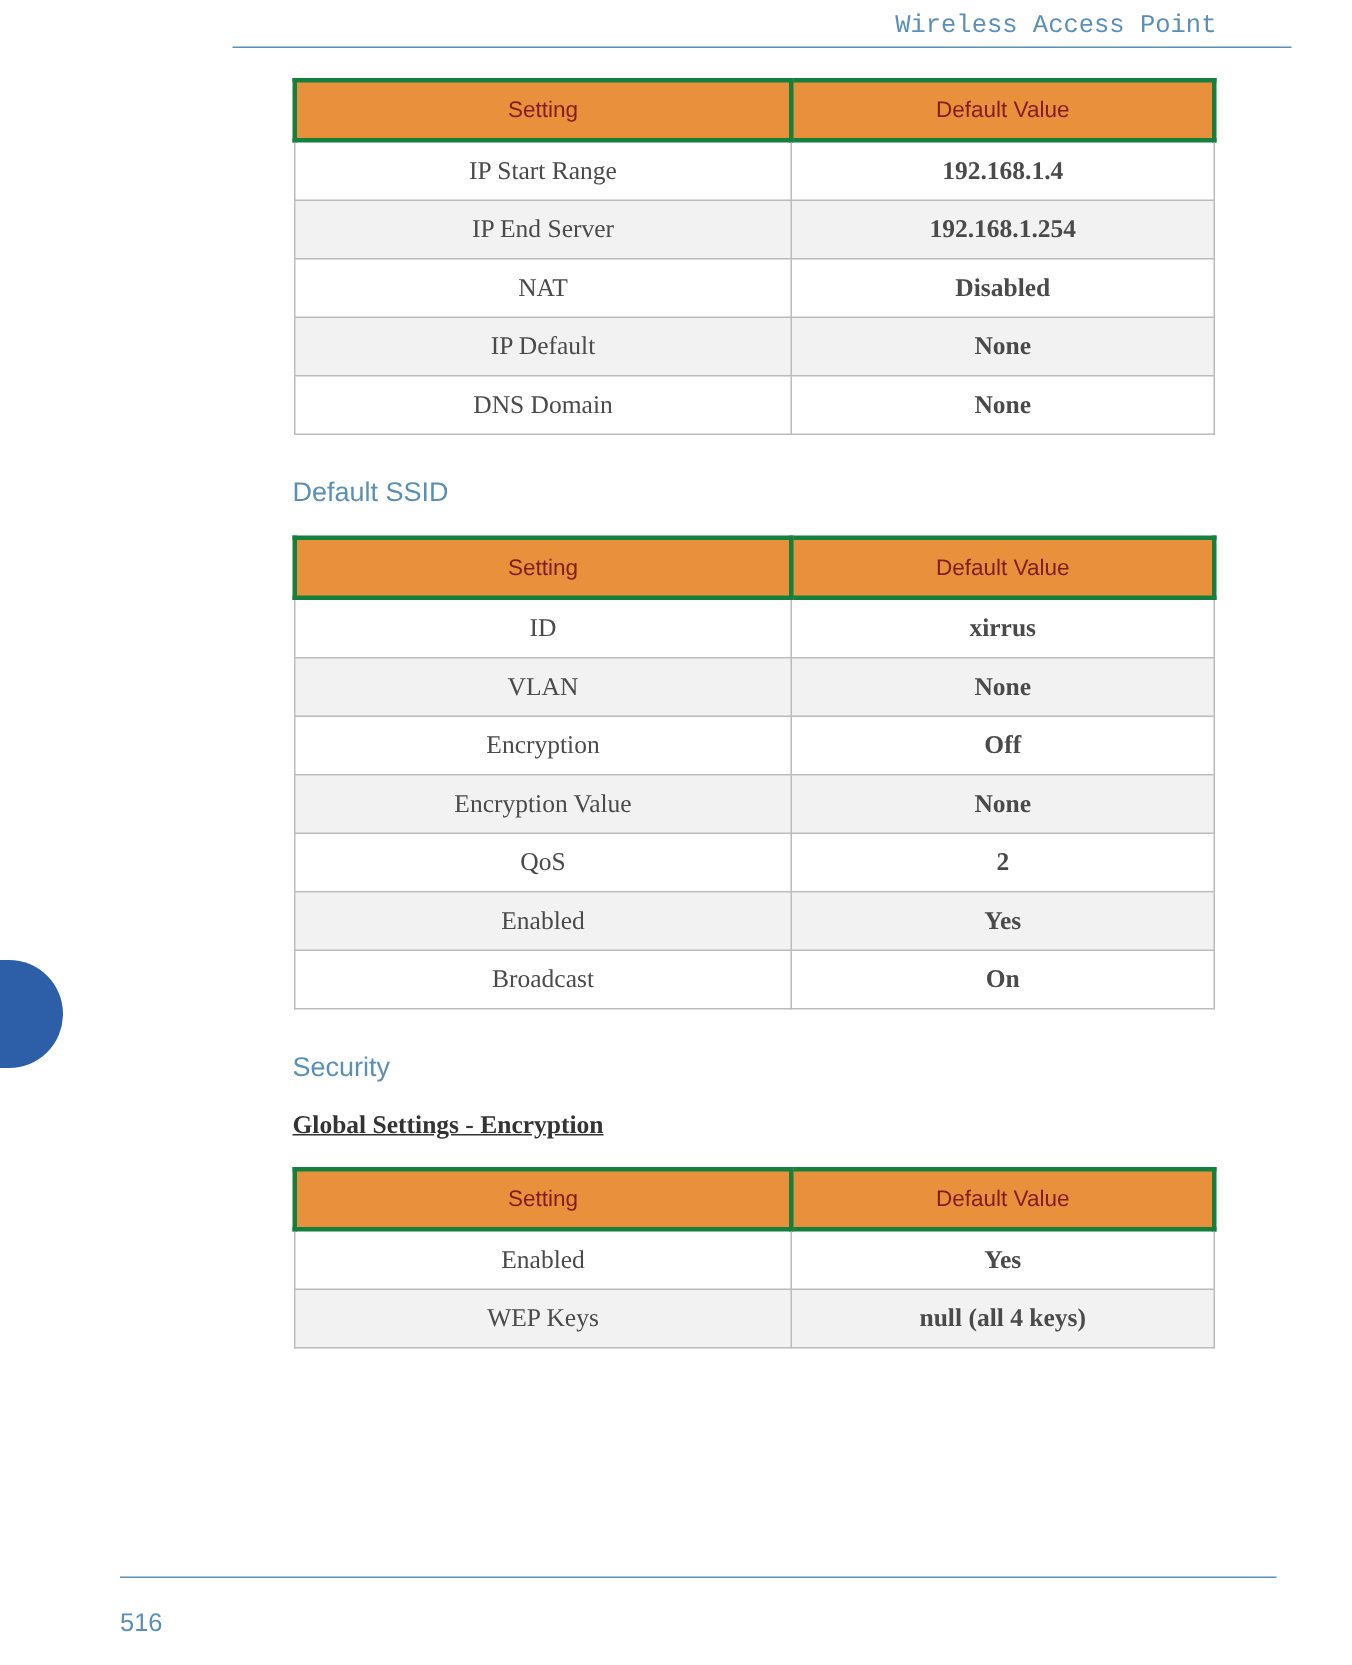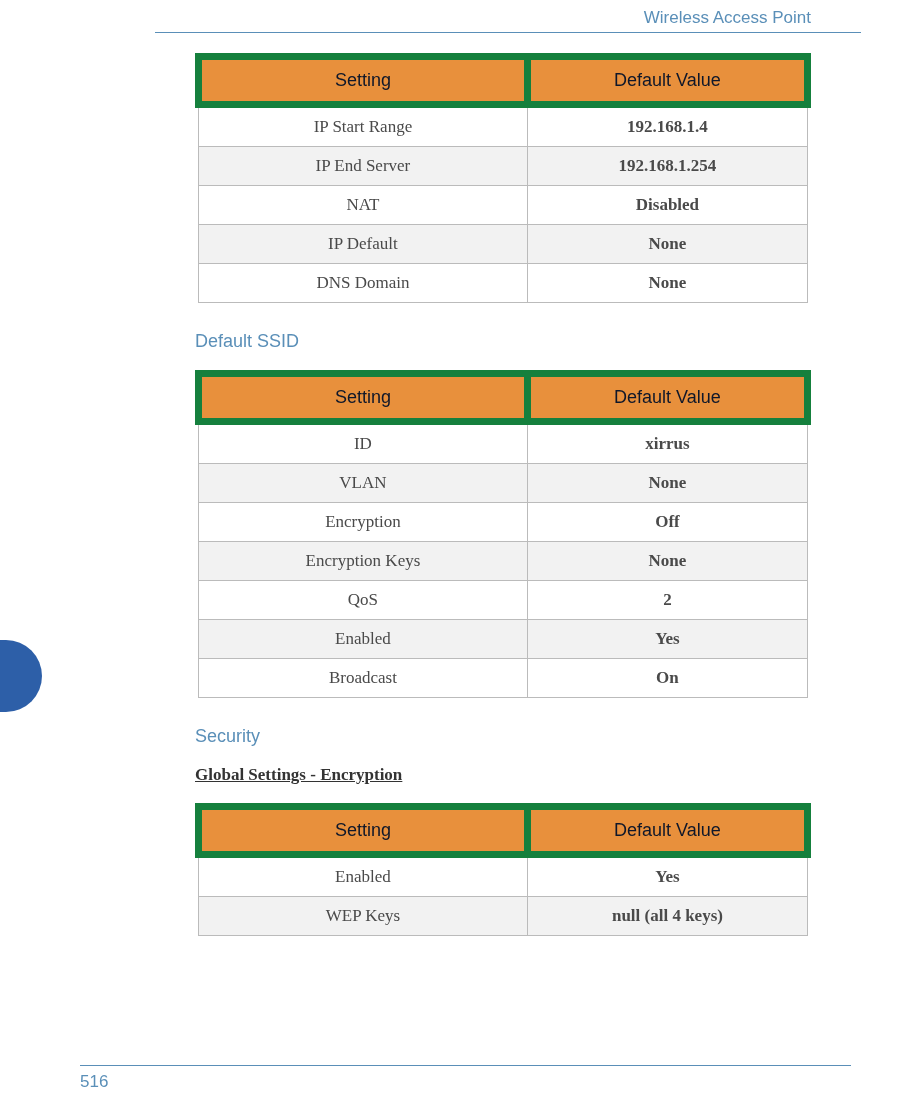--- a/index.html
+++ b/index.html
@@ -17,42 +17,42 @@
     }
     .page-header {
       text-align: right;
       padding: 8px 50px 4px 0;
       border-bottom: 1px solid #5a8fb8;
       margin: 0 40px 0 155px;
     }
     .page-header-text {
       color: #5a8fb8;
       font-size: 17px;
-      font-family: Liberation Sans, sans-serif;
+      font-family: Liberation Mono, monospace;
     }
     .content {
       margin-left: 195px;
       margin-right: 90px;
       padding-top: 20px;
     }
     table.settings-table {
       width: 100%;
       border-collapse: collapse;
       margin-bottom: 28px;
       border: 1px solid #bbb;
     }
     table.settings-table th {
       background: #e8903c;
-      color: #0f172a;
+      color: #7f1d1d;
       font-weight: normal;
       font-family: Arial, Helvetica, sans-serif;
-      font-size: 18px;
+      font-size: 15px;
       padding: 10px 12px;
       text-align: center;
-      border: 7px solid #15803d;
+      border: 3px solid #15803d;
     }
     table.settings-table th:first-child {
       width: 54%;
     }
     table.settings-table td {
       padding: 9px 14px;
       border: 1px solid #bbb;
       font-size: 17px;
       color: #4a4a4a;
       vertical-align: middle;
@@ -94,21 +94,21 @@
       height: 72px;
       background: #2d5fa8;
       border-radius: 0 42px 42px 0;
     }
     .page-footer {
       position: absolute;
       bottom: 18px;
       left: 80px;
       right: 50px;
       border-top: 1px solid #5a8fb8;
-      padding-top: 6px;
+      padding-top: 20px;
     }
     .page-number {
       color: #5a8fb8;
       font-family: Arial, Helvetica, sans-serif;
       font-size: 17px;
     }
   </style>
 </head>
 <body>
 
@@ -167,21 +167,21 @@
         </tr>
         <tr>
           <td>VLAN</td>
           <td>None</td>
         </tr>
         <tr>
           <td>Encryption</td>
           <td>Off</td>
         </tr>
         <tr>
-          <td>Encryption Keys</td>
+          <td>Encryption Value</td>
           <td>None</td>
         </tr>
         <tr>
           <td>QoS</td>
           <td>2</td>
         </tr>
         <tr>
           <td>Enabled</td>
           <td>Yes</td>
         </tr>

